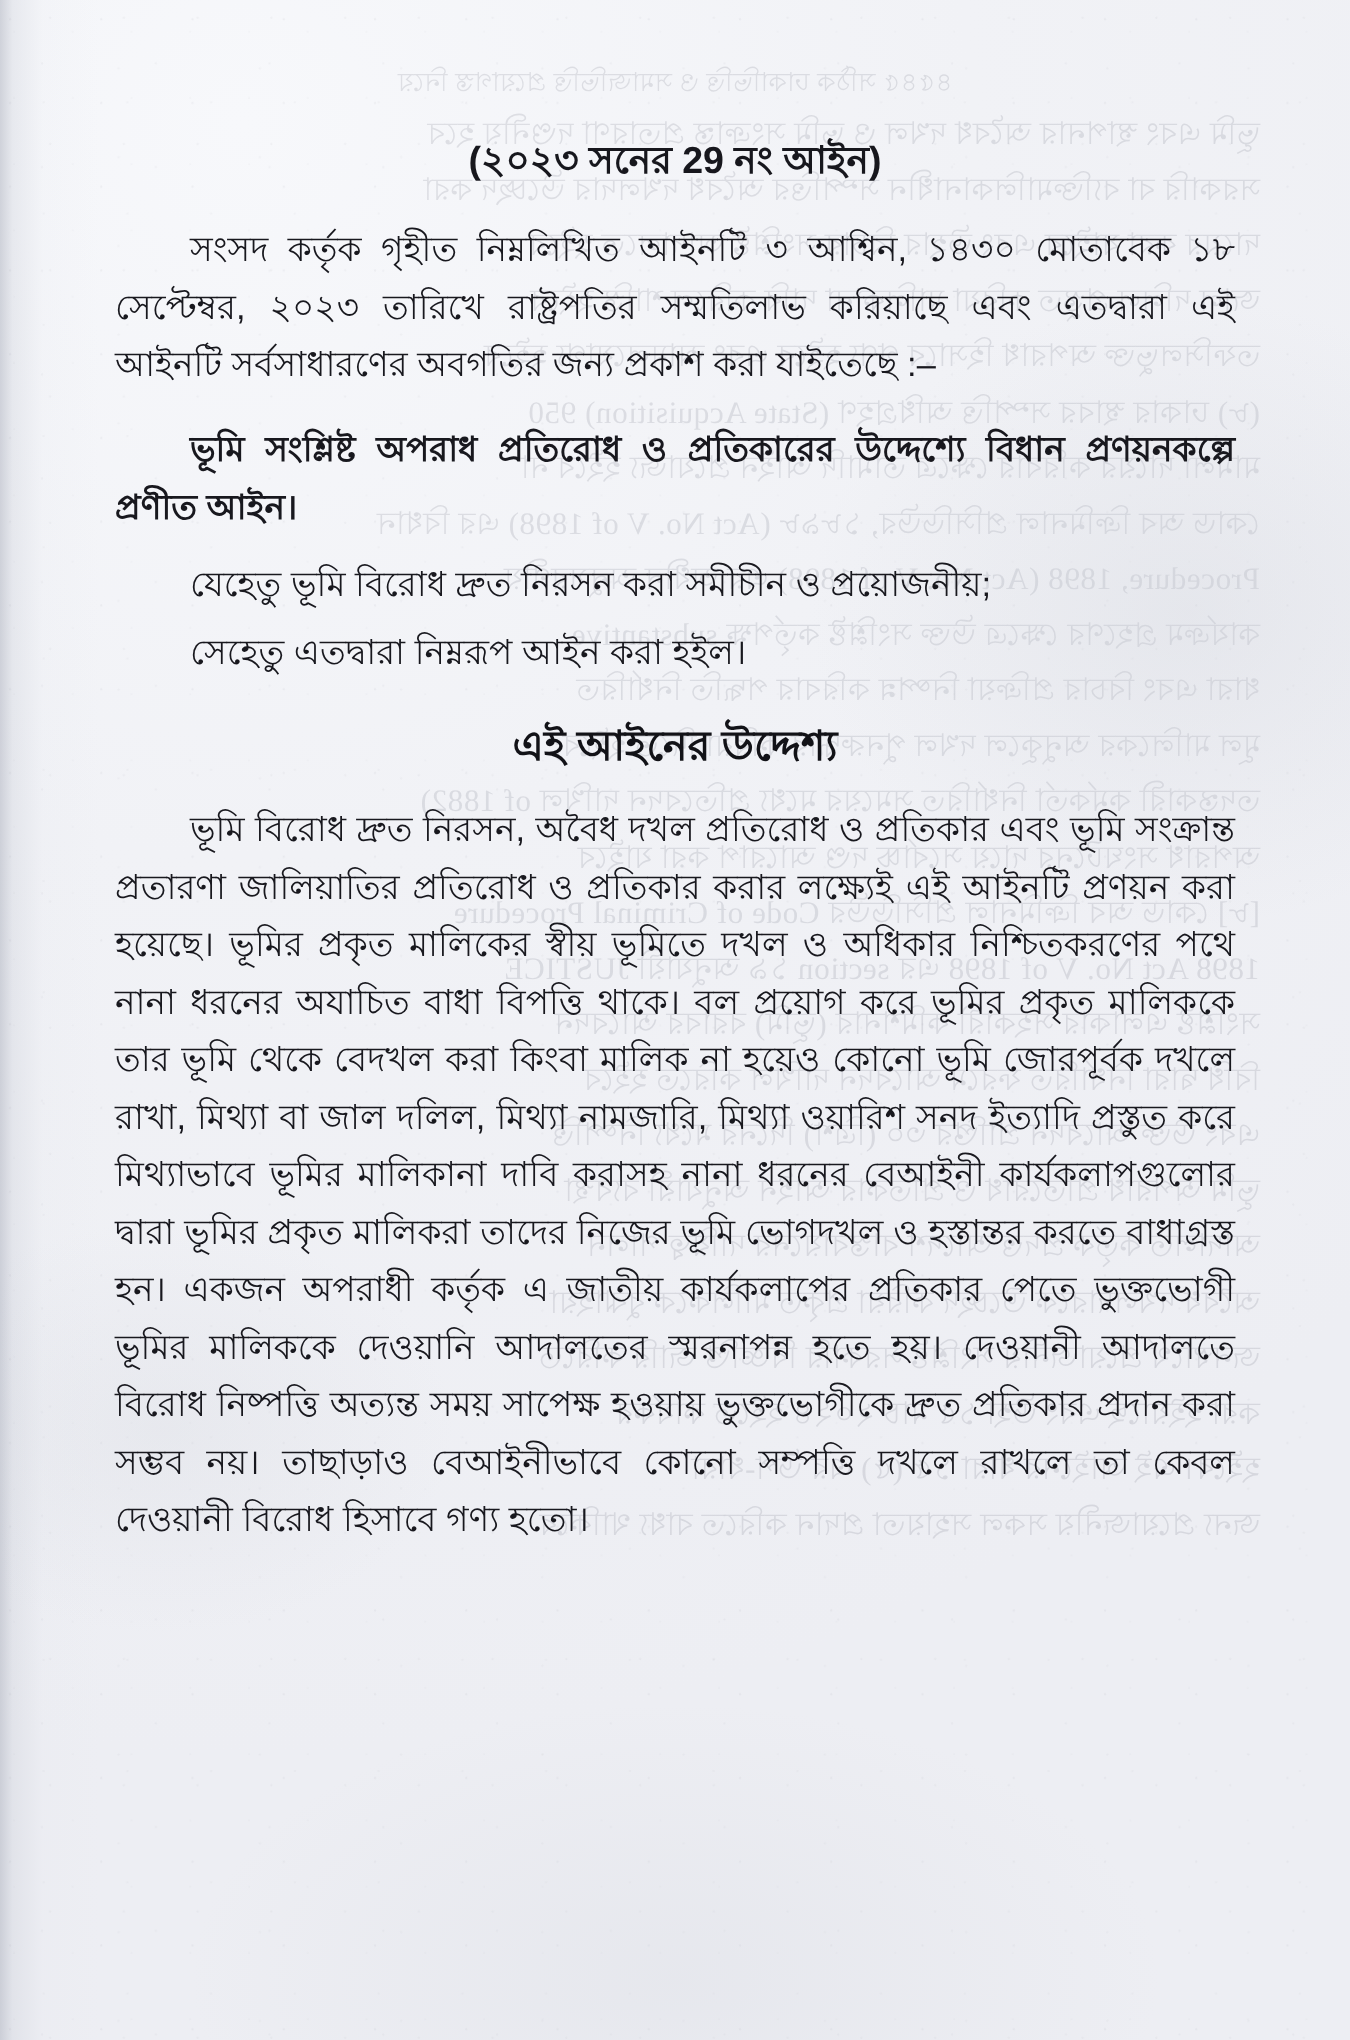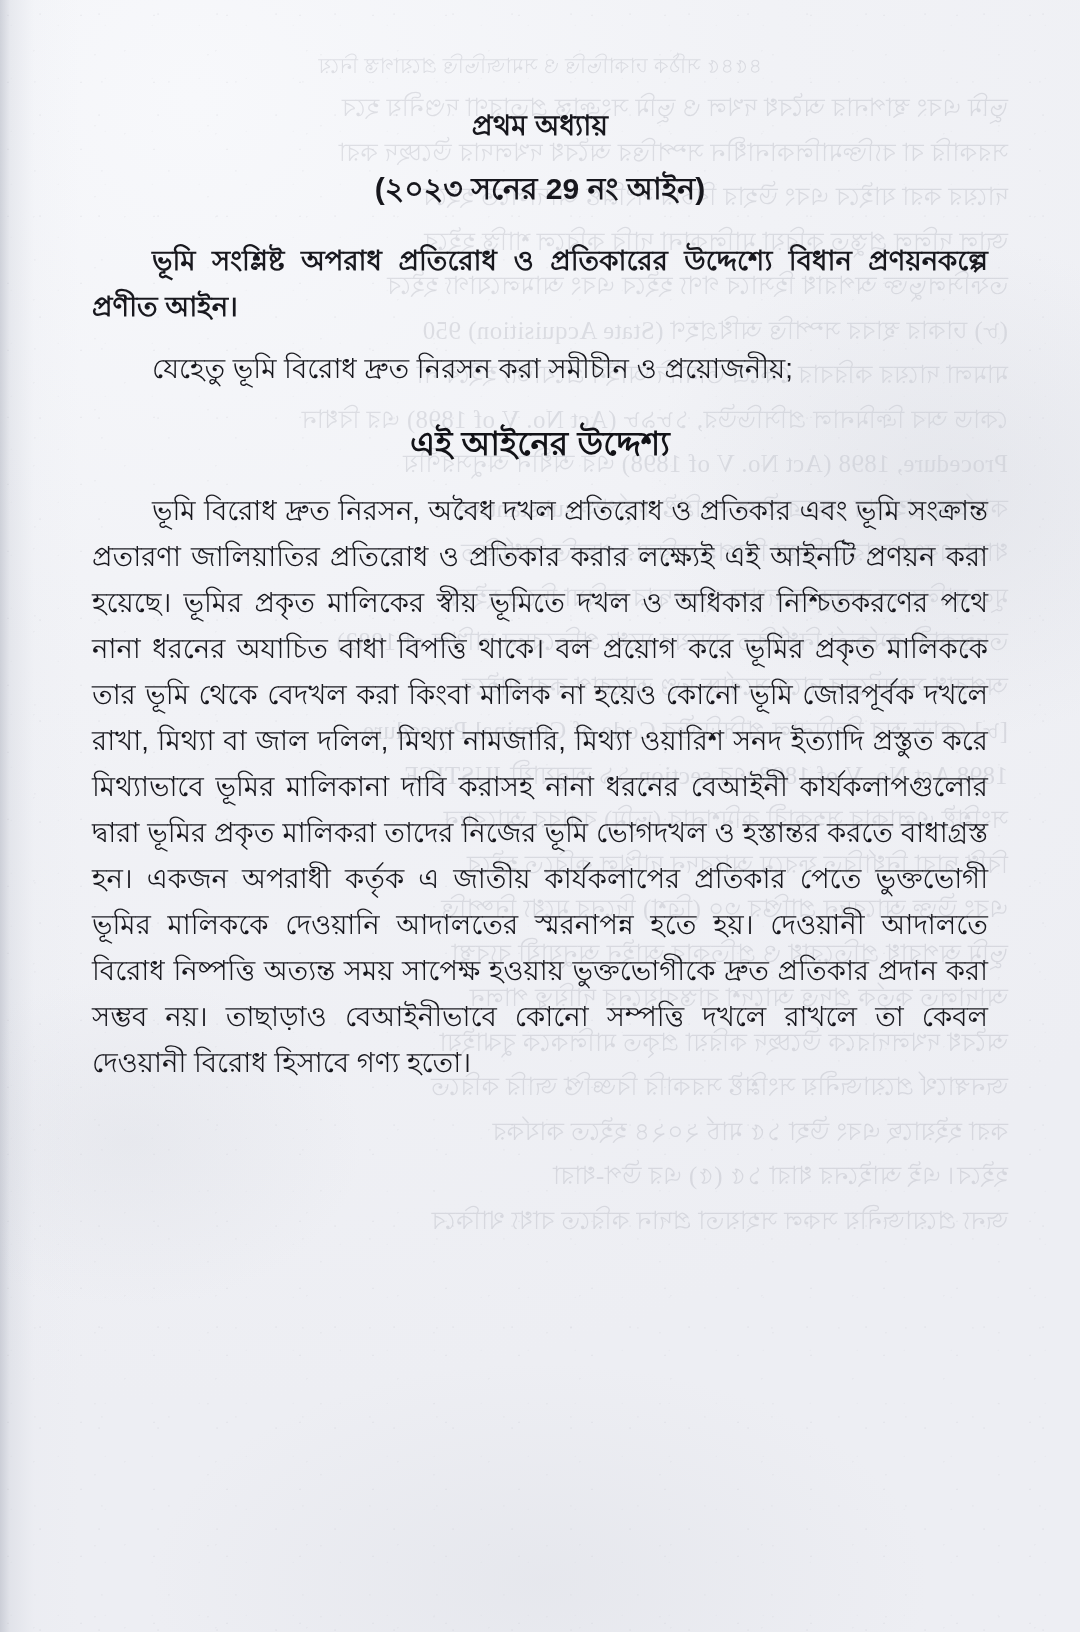--- a/index.html
+++ b/index.html
@@ -195,31 +195,32 @@
     <div class="st-line">করা হইয়াছে এবং উহা ১৫ মার্চ ২০২৪ হইতে কার্যকর</div>
     <div class="st-line">হইবে। এই আইনের ধারা ১৫ (৫) এর উপ-ধারা</div>
     <div class="st-line">জন্য প্রয়োজনীয় সকল সহায়তা প্রদান করিতে বাধ্য থাকিবে</div>
   </div>
 
   <div class="grain"></div>
   <div class="blotches"></div>
 
   <div class="content">
 
-    <h2 class="chapter-label">প্রথম অধ্যায়</h2>
 
 
     <div class="act-number">(২০২৩ সনের 29 নং আইন)</div>
 
 
+    <p class="para">সংসদ কর্তৃক গৃহীত  নিম্নলিখিত আইনটি ৩ আশ্বিন, ১৪৩০ মোতাবেক ১৮ সেপ্টেম্বর, ২০২৩ তারিখে রাষ্ট্রপতির সম্মতিলাভ করিয়াছে এবং এতদ্বারা এই আইনটি সর্বসাধারণের অবগতির জন্য প্রকাশ করা যাইতেছে :–</p>
 
     <p class="para bold">ভূমি সংশ্লিষ্ট  অপরাধ  প্রতিরোধ  ও  প্রতিকারের  উদ্দেশ্যে  বিধান প্রণয়নকল্পে প্রণীত আইন।</p>
 
 
     <p class="para clause shortline">যেহেতু ভূমি বিরোধ দ্রুত নিরসন করা সমীচীন ও প্রয়োজনীয়;</p>
 
+    <p class="para clause shortline">সেহেতু এতদ্বারা নিম্নরূপ আইন করা হইল।</p>
 
     <h2 class="section-heading">এই আইনের উদ্দেশ্য</h2>
 
     <p class="para body-block">ভূমি বিরোধ দ্রুত নিরসন, অবৈধ দখল প্রতিরোধ ও প্রতিকার এবং ভূমি সংক্রান্ত প্রতারণা জালিয়াতির প্রতিরোধ ও প্রতিকার করার লক্ষ্যেই এই আইনটি প্রণয়ন করা হয়েছে। ভূমির প্রকৃত মালিকের স্বীয় ভূমিতে দখল ও অধিকার নিশ্চিতকরণের পথে নানা ধরনের  অযাচিত বাধা বিপত্তি থাকে। বল প্রয়োগ করে ভূমির প্রকৃত মালিককে তার ভূমি থেকে বেদখল করা কিংবা মালিক না  হয়েও কোনো ভূমি জোরপূর্বক দখলে রাখা, মিথ্যা বা জাল দলিল,  মিথ্যা নামজারি, মিথ্যা ওয়ারিশ সনদ ইত্যাদি প্রস্তুত করে মিথ্যাভাবে ভূমির মালিকানা দাবি করাসহ নানা ধরনের  বেআইনী  কার্যকলাপগুলোর দ্বারা ভূমির  প্রকৃত মালিকরা তাদের নিজের ভূমি ভোগদখল ও হস্তান্তর করতে বাধাগ্রস্ত হন। একজন অপরাধী কর্তৃক এ জাতীয় কার্যকলাপের প্রতিকার পেতে ভুক্তভোগী ভূমির মালিককে দেওয়ানি আদালতের স্মরনাপন্ন হতে হয়। দেওয়ানী আদালতে  বিরোধ নিষ্পত্তি  অত্যন্ত সময়  সাপেক্ষ হওয়ায় ভুক্তভোগীকে দ্রুত প্রতিকার প্রদান করা সম্ভব  নয়। তাছাড়াও বেআইনীভাবে কোনো  সম্পত্তি দখলে রাখলে তা কেবল  দেওয়ানী বিরোধ হিসাবে গণ্য হতো।</p>
 
   </div>
 </div>
 
 </body></html>

